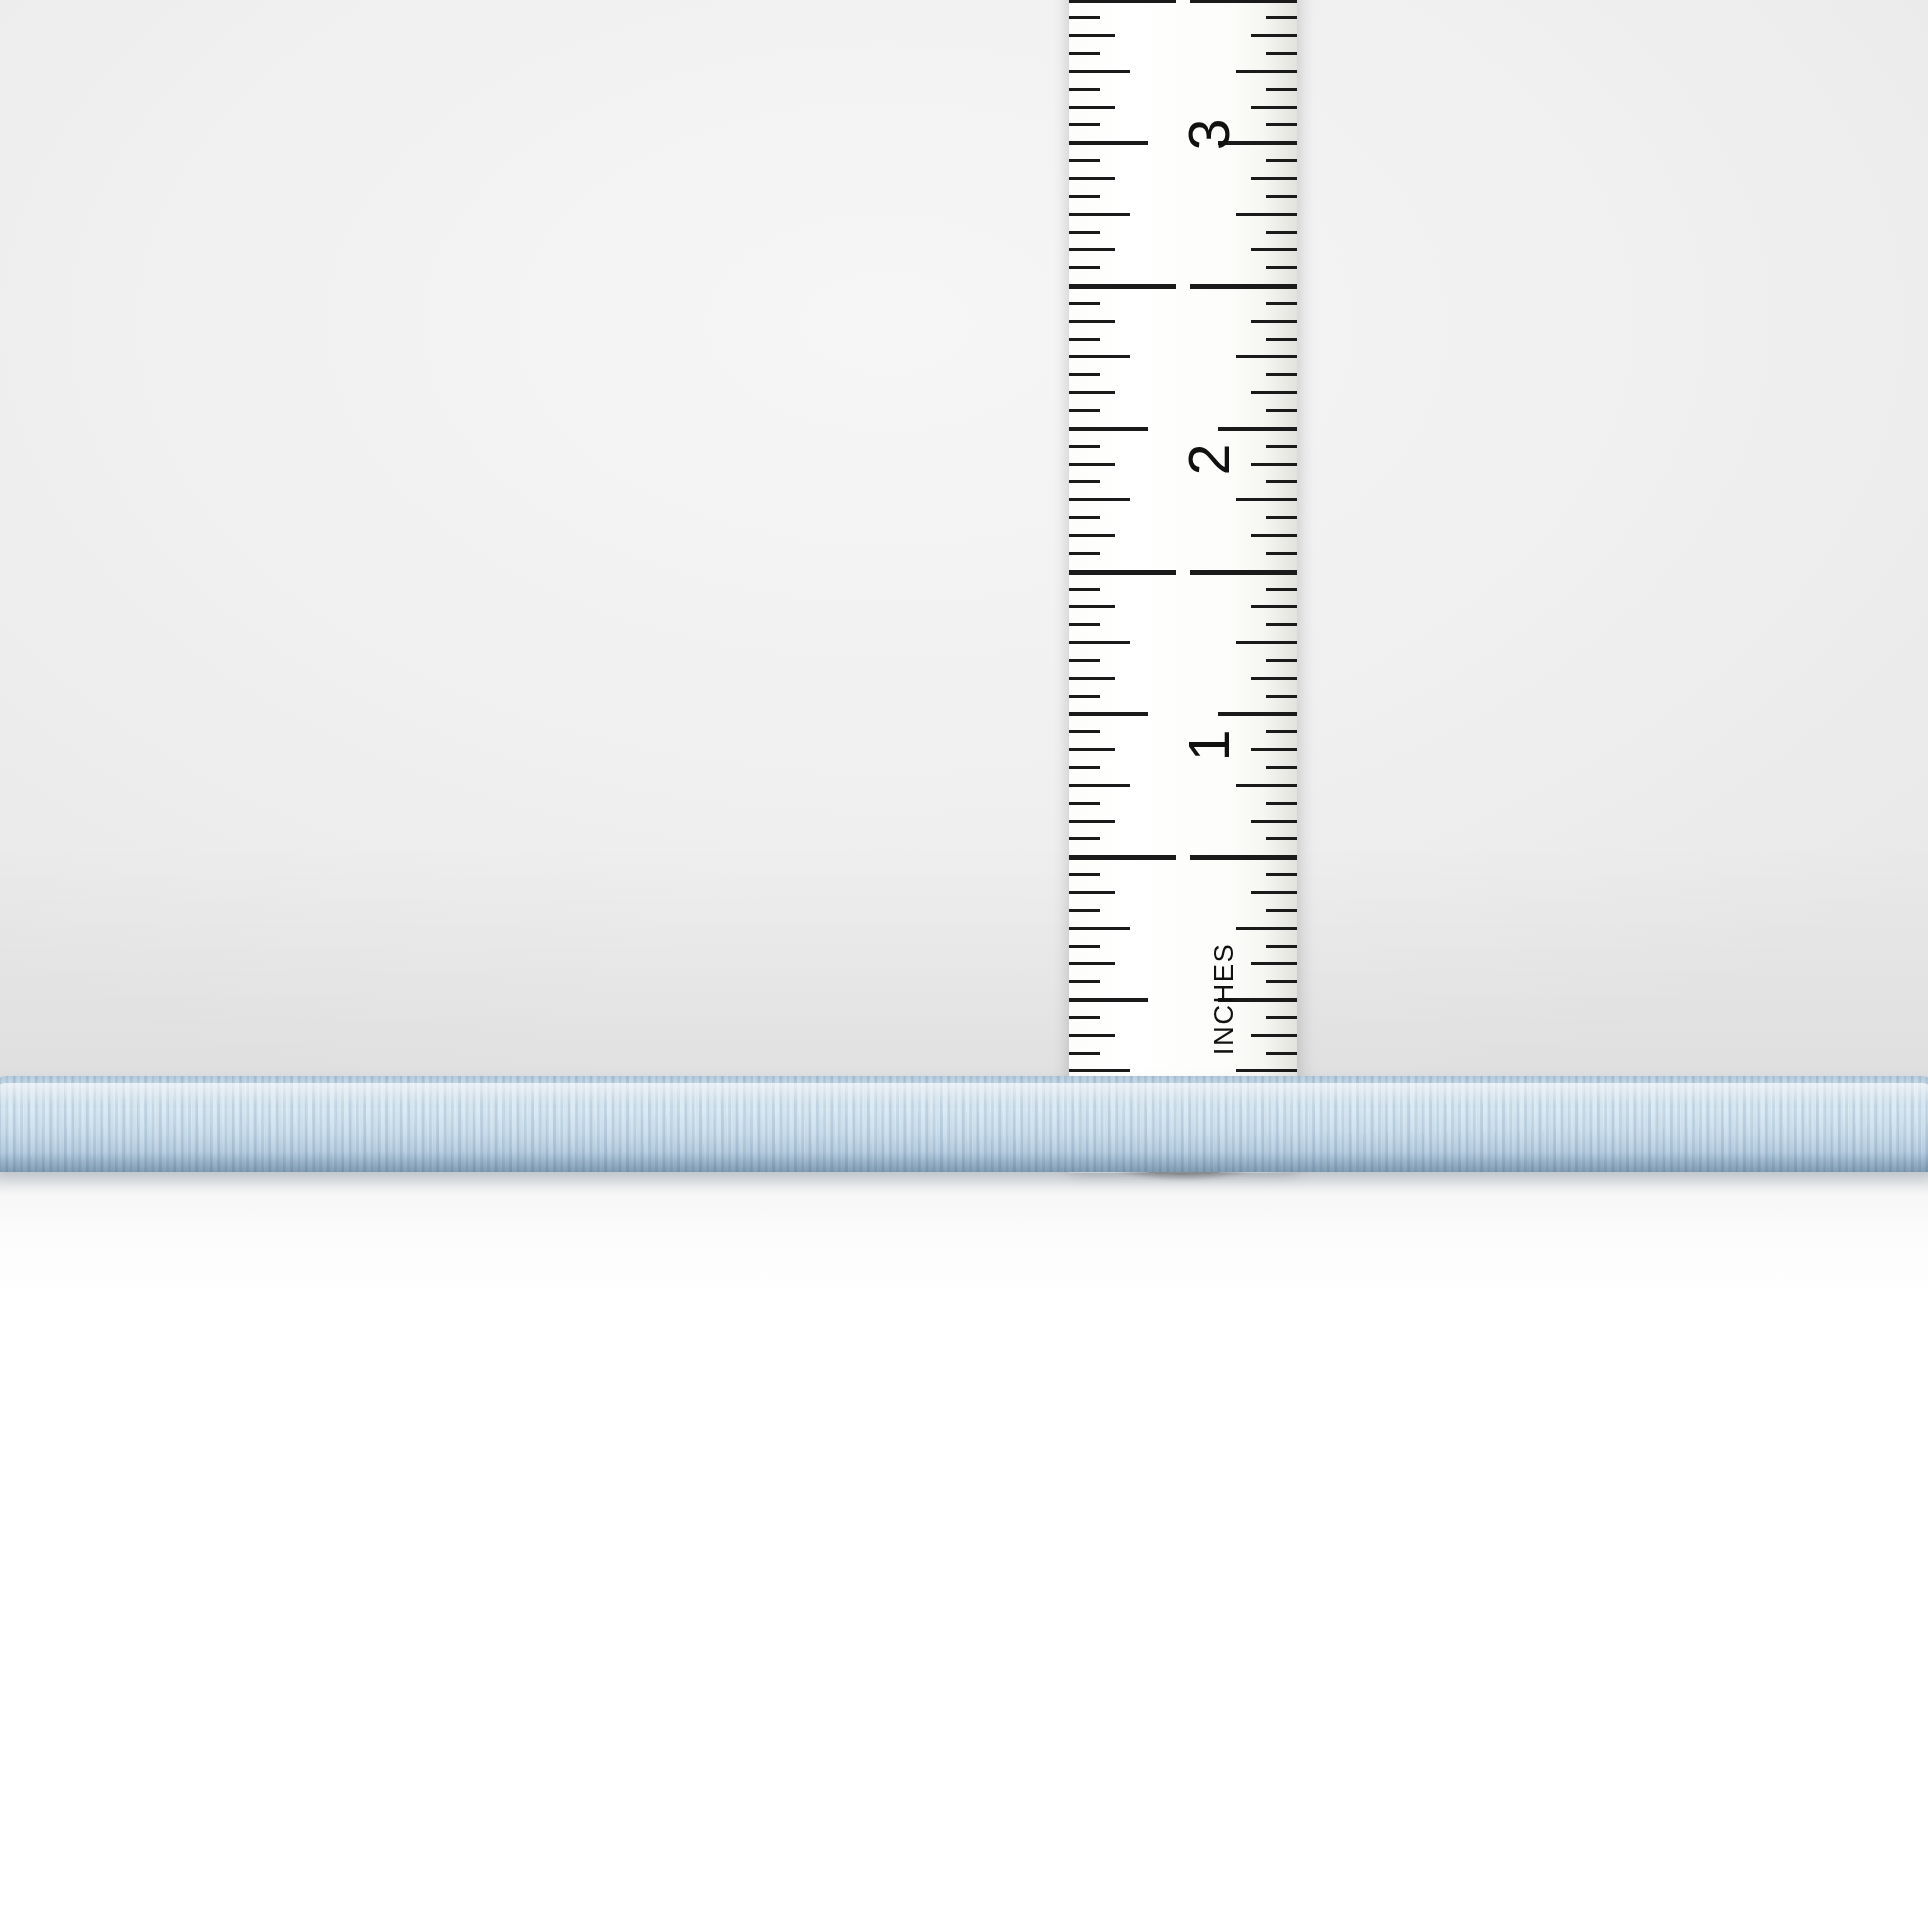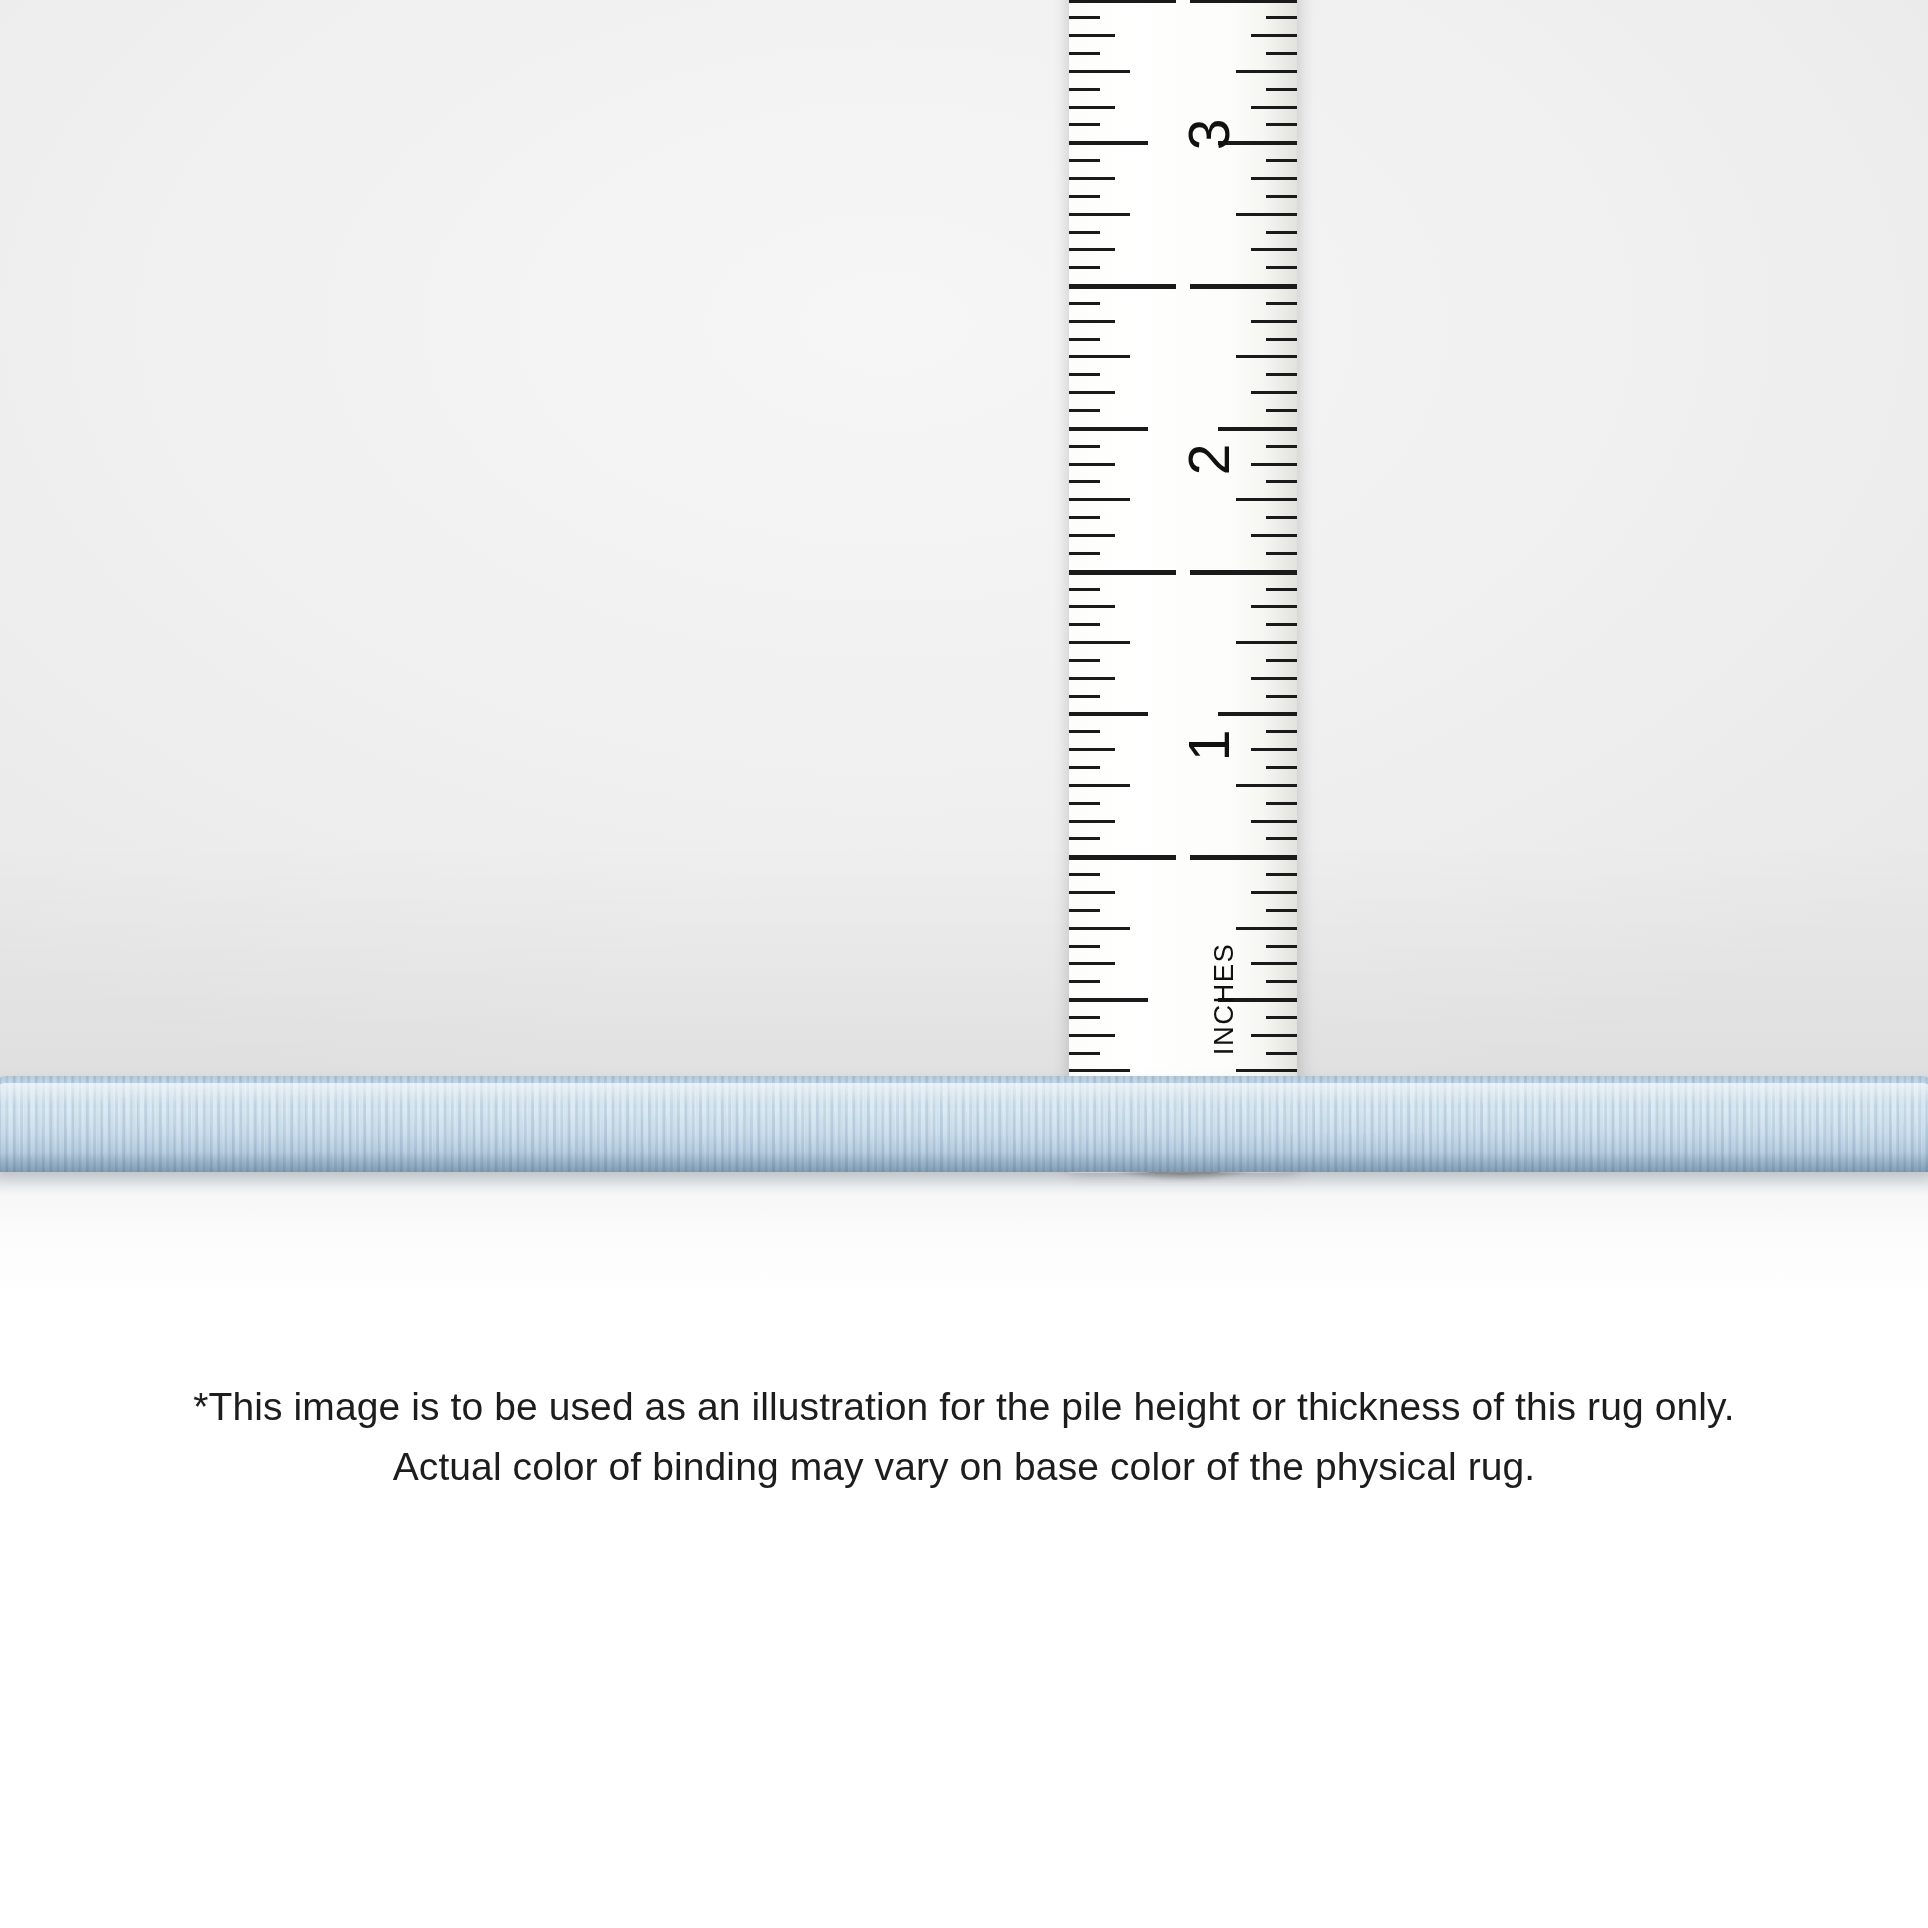--- a/index.html
+++ b/index.html
@@ -383,19 +383,15 @@
 
     <div class="rug-shadow"></div>
     <div class="rug-edge">
       <div class="weave"></div>
       <div class="sheen"></div>
       <div class="shade-bottom"></div>
     </div>
 
   </div>
 
-  <div class="caption">
-    <span class="line">*This image is to be used as an illustration for the pile height or thickness of this rug only.</span>
-    <span class="line">Actual color of binding may vary on base color of the physical rug.</span>
-  </div>
 
 </div>
 
 
 </body></html>

